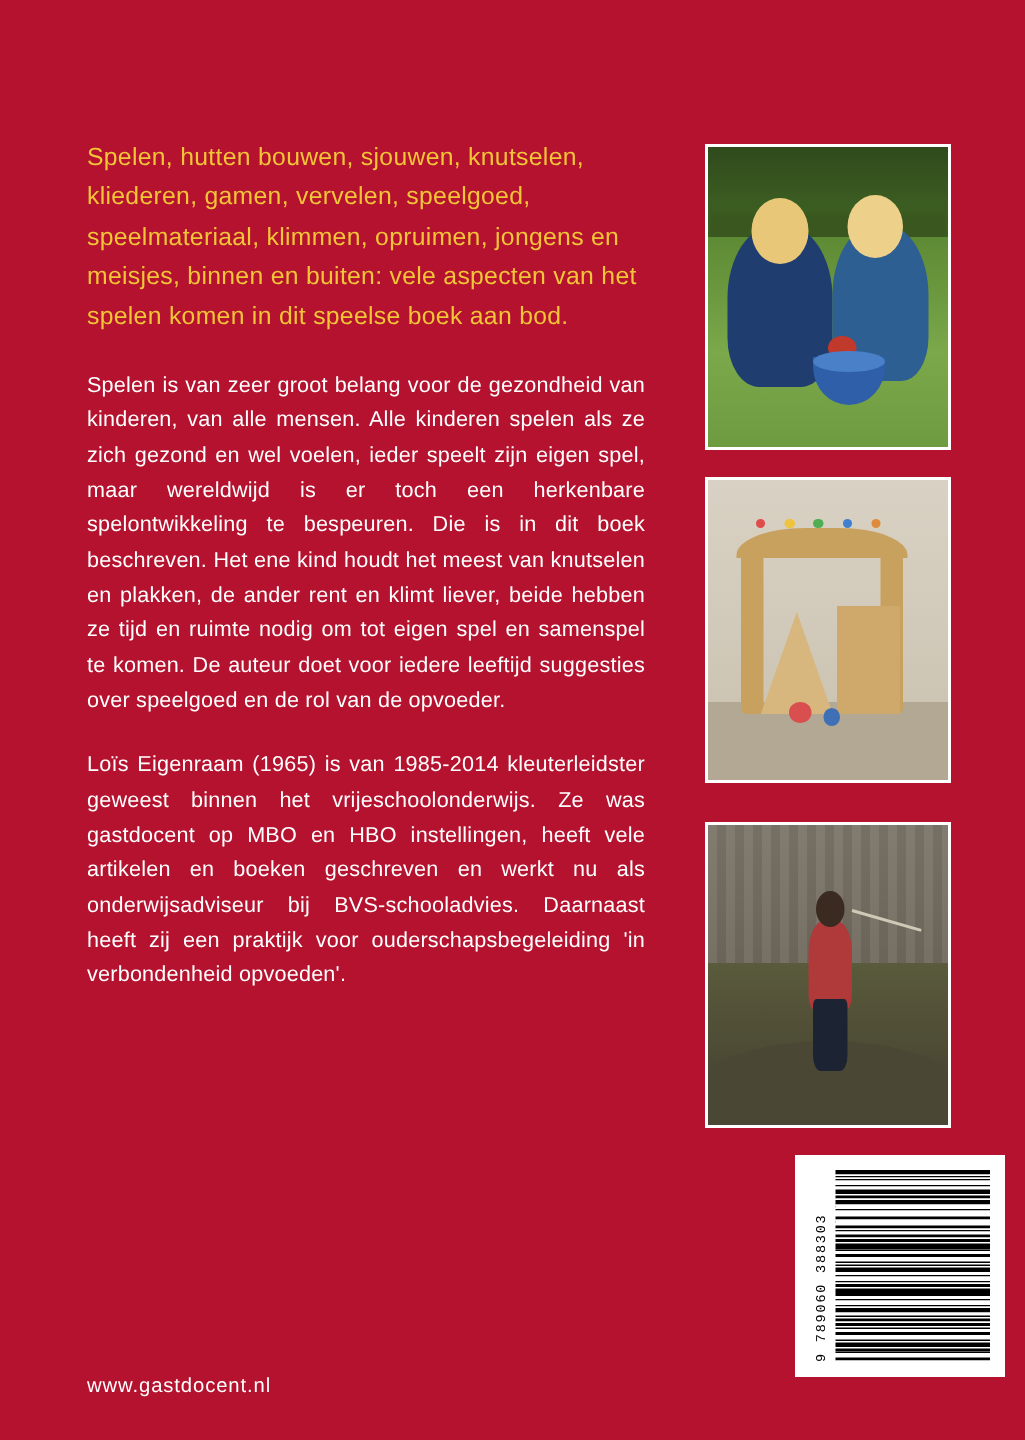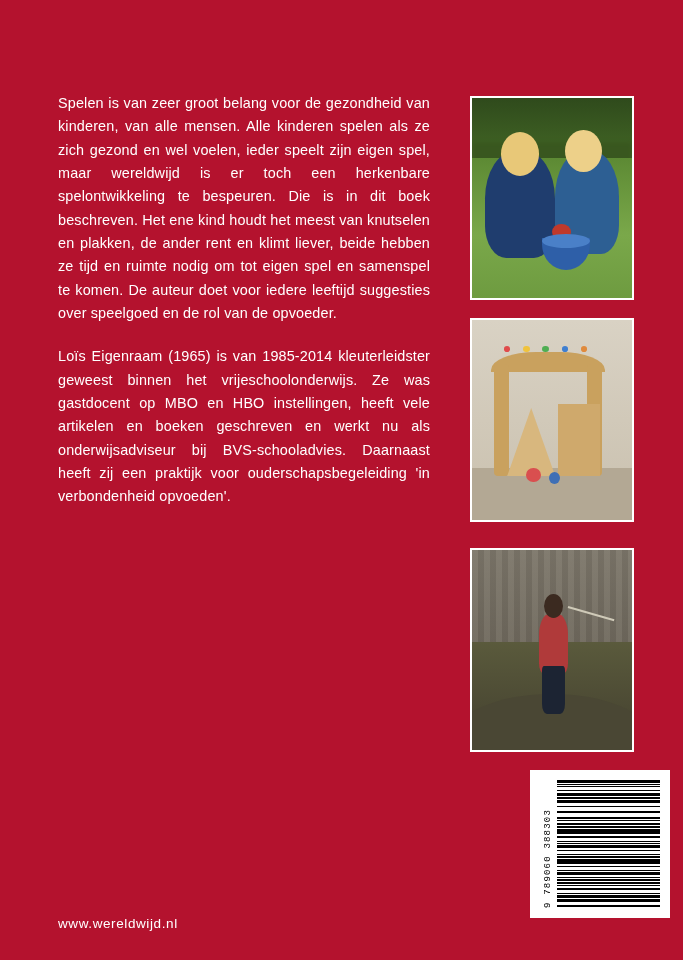--- a/index.html
+++ b/index.html
@@ -186,20 +186,21 @@
     font-size: 13.5px;
     letter-spacing: 0.6px;
   }
 </style>
 </head>
 <body>
 
 <div class="page">
 
   <div class="text-col">
+    <p class="lede">Spelen, hutten bouwen, sjouwen, knutselen, kliederen, gamen, vervelen, speelgoed, speelmateriaal, klimmen, opruimen, jongens en meisjes, binnen en buiten: vele aspecten van het spelen komen in dit speelse boek aan bod.</p>
     <p class="body-para">Spelen is van zeer groot belang voor de gezondheid van kinderen, van alle mensen. Alle kinderen spelen als ze zich gezond en wel voelen, ieder speelt zijn eigen spel, maar wereldwijd is er toch een herkenbare spelontwikkeling te bespeuren. Die is in dit boek beschreven. Het ene kind houdt het meest van knutselen en plakken, de ander rent en klimt liever, beide hebben ze tijd en ruimte nodig om tot eigen spel en samenspel te komen. De auteur doet voor iedere leeftijd suggesties over speelgoed en de rol van de opvoeder.</p>
     <p class="body-para">Loïs Eigenraam (1965) is van 1985-2014 kleuterleidster geweest binnen het vrijeschoolonderwijs. Ze was gastdocent op MBO en HBO instellingen, heeft vele artikelen en boeken geschreven en werkt nu als onderwijsadviseur bij BVS-schooladvies. Daarnaast heeft zij een praktijk voor ouderschapsbegeleiding 'in verbondenheid opvoeden'.</p>
   </div>
 
   <div class="photo photo-1">
     <div class="p1-sky"></div>
     <div class="p1-hedge"></div>
     <div class="p1-grass"></div>
     <div class="p1-boyA"></div>
     <div class="p1-headA"></div>
@@ -317,15 +318,15 @@
           <div class="bar" style="height: 1.41844%;"></div>
           <div class="bar" style="height: 0.70922%; background: rgb(255, 255, 255);"></div>
           <div class="bar" style="height: 0.70922%;"></div>
           <div class="bar" style="height: 2.12766%; background: rgb(255, 255, 255);"></div>
           <div class="bar" style="height: 1.41844%;"></div>
           <div class="bar" style="height: 0.70922%; background: rgb(255, 255, 255);"></div>
         </div>
     </div>
   </div>
 
-  <div class="site-url">www.wereldwijd.nl</div>
+  <div class="site-url">www.gastdocent.nl</div>
 
 </div>
 
 </body></html>

